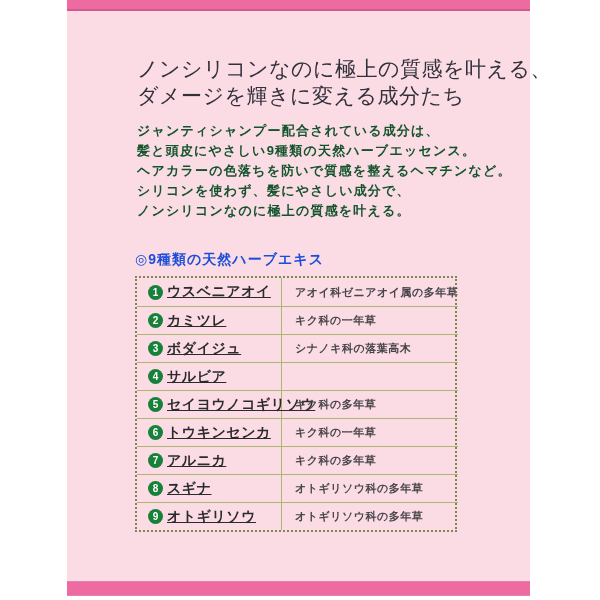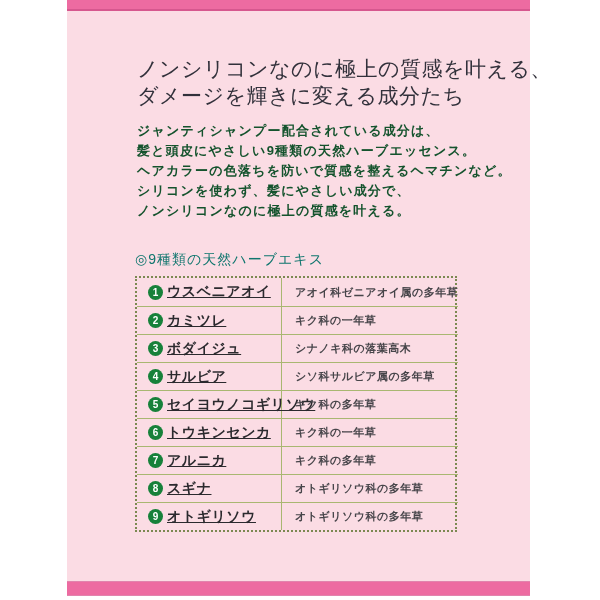--- a/index.html
+++ b/index.html
@@ -25,21 +25,21 @@
     font-size:21px;line-height:27px;color:#32313b;
     letter-spacing:0.5px;font-weight:500;white-space:nowrap;
   }
   .intro{
     position:absolute;left:70px;top:110px;
     font-size:13px;line-height:20px;color:#14532d;
     font-weight:bold;letter-spacing:1.2px;white-space:nowrap;
   }
   .section-title{
     position:absolute;left:68px;top:240px;
-    font-size:14px;color:#0f766e;font-weight:normal;letter-spacing:1px;
+    font-size:14px;color:#1d4ed8;font-weight:bold;letter-spacing:1px;
   }
   .herb-table{
     position:absolute;left:68px;top:265px;width:318px;height:252px;
     border:2px dotted #7b8951;
     display:grid;grid-template-rows:repeat(9,1fr);
   }
   .herb-row{display:flex;align-items:stretch;}
   .herb-row + .herb-row{border-top:1px solid #a9b771;}
   .name-cell{
     width:145px;border-right:1px solid #a9b771;
@@ -105,21 +105,20 @@
           <span class="name-text">ボダイジュ</span>
         </div>
         <div class="desc-cell">シナノキ科の落葉高木</div>
       </div>
 
       <div class="herb-row">
         <div class="name-cell">
           <span class="badge">4</span>
           <span class="name-text">サルビア</span>
         </div>
-        <div class="desc-cell">シソ科サルビア属の多年草</div>
       </div>
 
       <div class="herb-row">
         <div class="name-cell">
           <span class="badge">5</span>
           <span class="name-text">セイヨウノコギリソウ</span>
         </div>
         <div class="desc-cell">キク科の多年草</div>
       </div>
 

